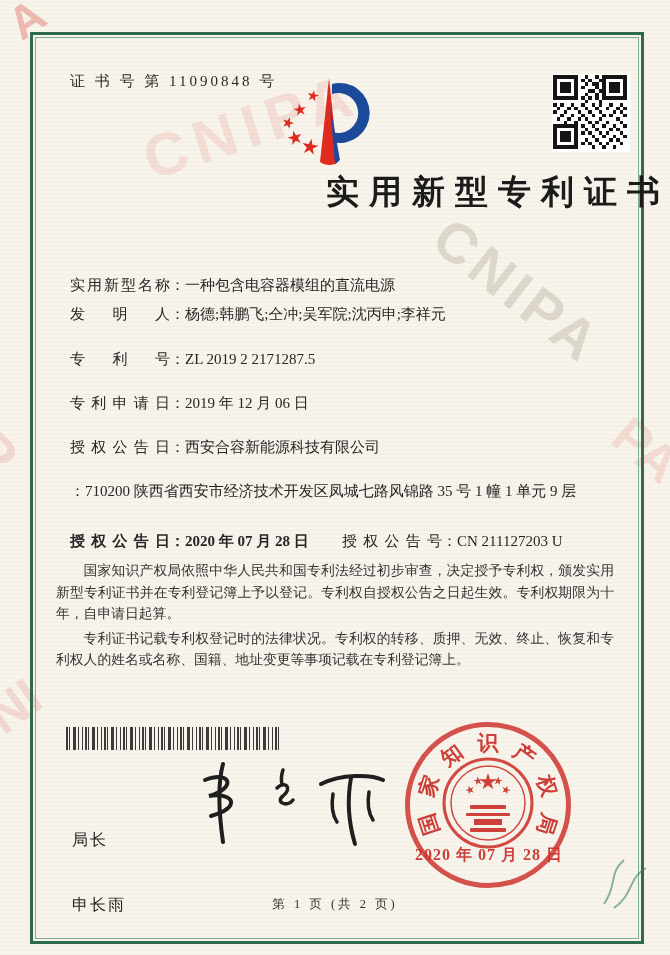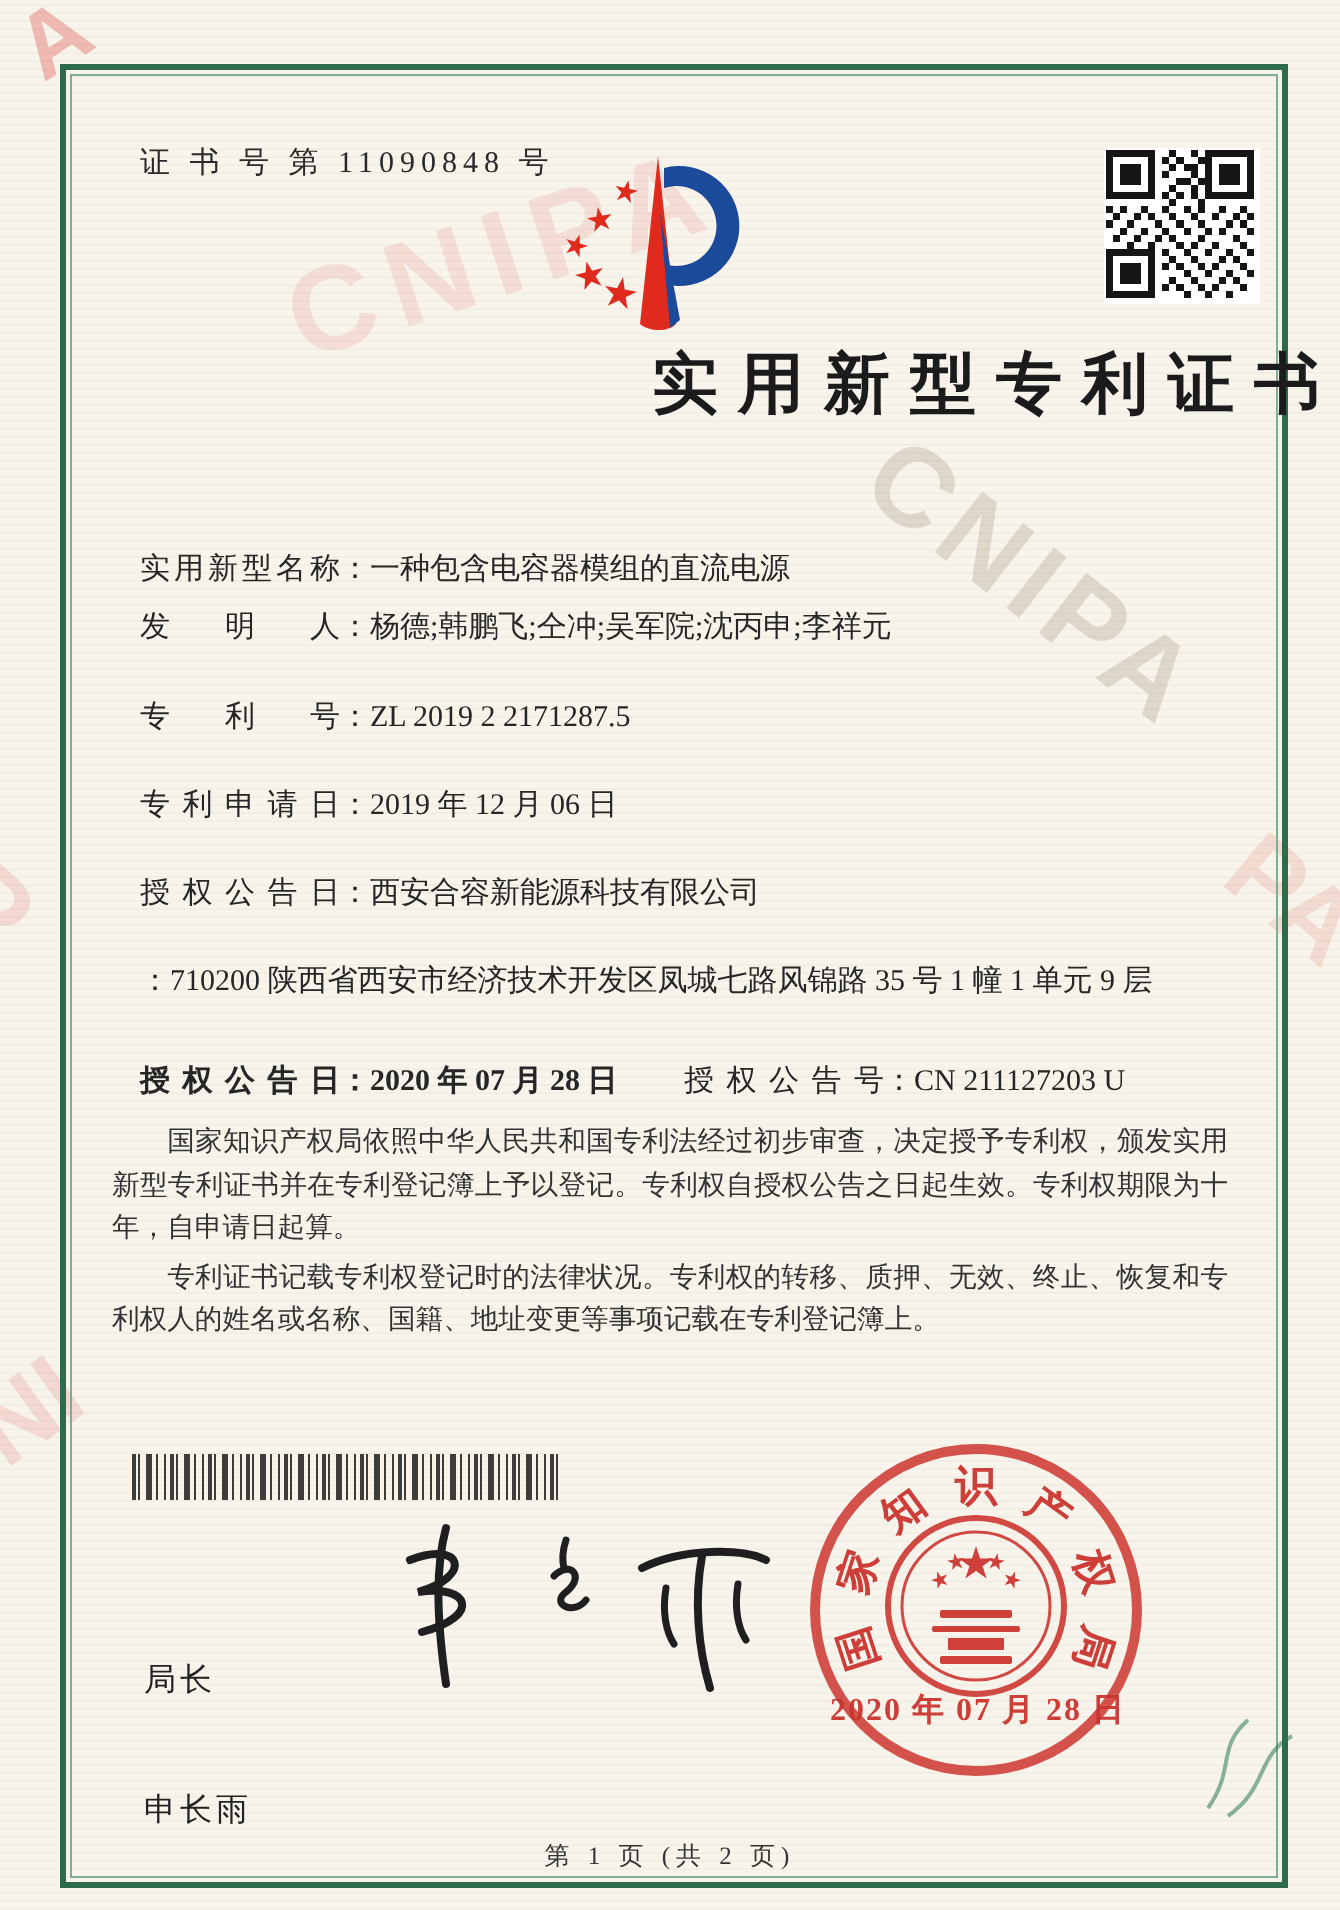--- a/index.html
+++ b/index.html
@@ -62,21 +62,21 @@
   .seal-ring{position:absolute; inset:0; border:5px solid rgba(202,38,32,0.85); border-radius:50%;}
   .seal-char{position:absolute; left:50%; top:50%; width:22px; height:22px; margin:-11px 0 0 -11px;
              text-align:center; font-size:21px; font-weight:bold; color:rgba(198,36,30,0.95); line-height:22px;}
   .seal-emblem{position:absolute; left:35px; top:33px;}
   .seal-date{position:absolute; left:-8px; top:123px; width:184px; text-align:center;
              font-size:16px; font-weight:bold; color:rgba(198,36,30,0.95); letter-spacing:1px;}
 
   .squiggle{position:absolute; left:598px; top:852px; opacity:.55;}
 
   .footer{position:absolute; left:0; top:896px; width:100%; text-align:center;
-          font-size:12.5px; letter-spacing:3px; color:#333;margin-top:24px;}
+          font-size:12.5px; letter-spacing:3px; color:#333;}
 </style>
 </head>
 <body>
 
 <div class="page">
 
   <div class="wm wm-tl">A</div>
   <div class="wm wm-top">CNIPA</div>
   <div class="wm wm-mid">CNIPA</div>
   <div class="wm wm-left">P</div>

